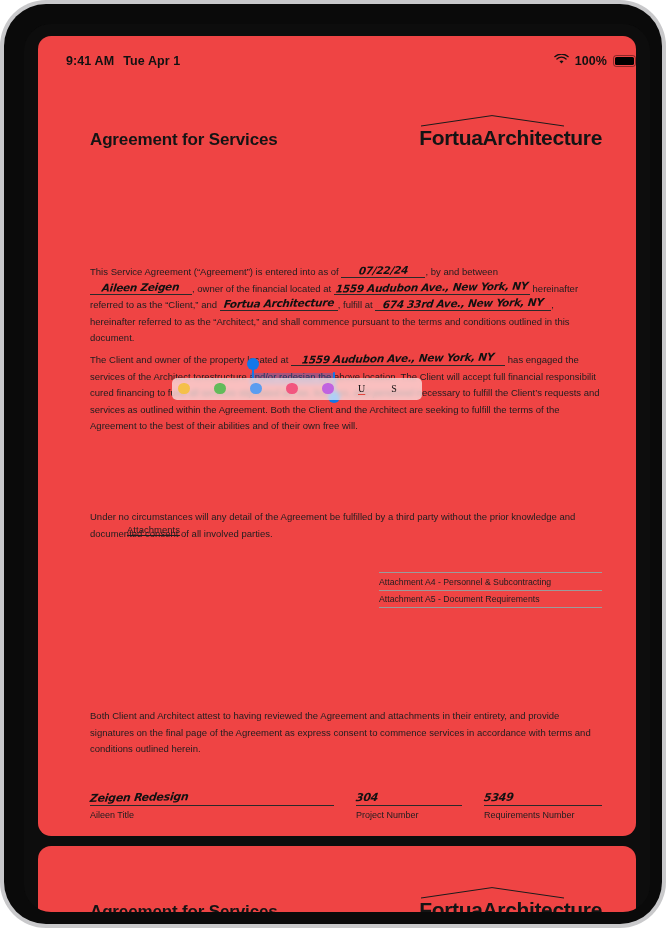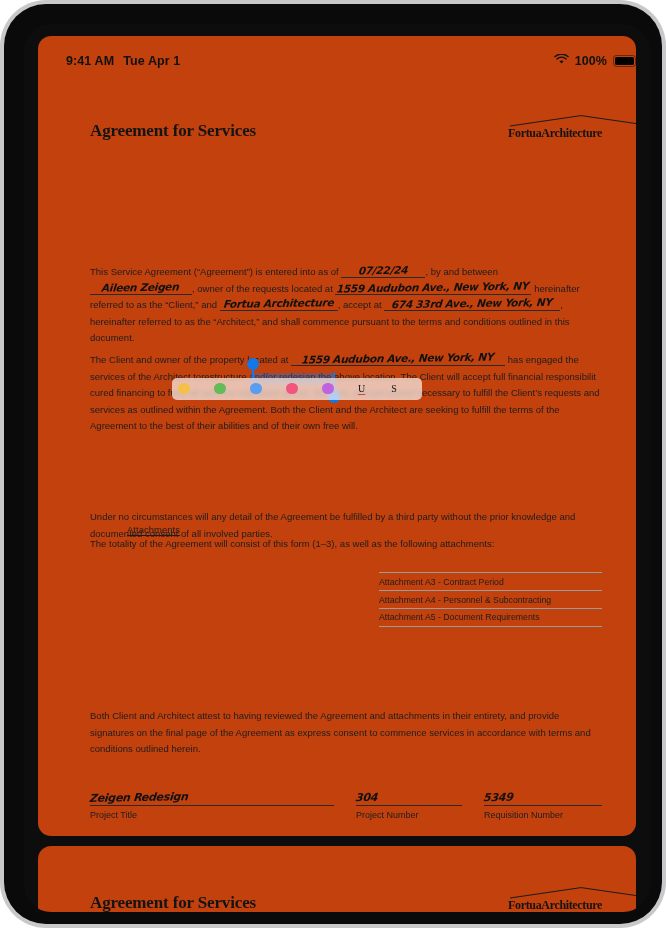--- a/index.html
+++ b/index.html
@@ -70,56 +70,55 @@
     position: absolute;
     left: 0; top: 0;
     width: 626px; height: 888px;
     background: #0d0d0d;
   }
 
   .page-card {
     position: absolute;
     left: 14px;
     width: 598px;
-    background: #c2410c;
+    background: #ef4444;
     border-radius: 13px;
     overflow: hidden;
   }
   #page-1 { top: 12px;  height: 800px; }
   #page-2 { top: 822px; height: 120px; }
 
   .page-inner { position: relative; width: 100%; height: 100%; }
 
   
   .page-header {
     position: absolute;
     left: 52px; right: 34px;
     display: flex;
     align-items: flex-end;
     justify-content: space-between;
-    font-family: Liberation Serif, serif;
   }
   #page-1 .page-header { top: 78px; }
   #page-2 .page-header { top: 40px; }
 
   .doc-title {
     font-size: 17px;
     font-weight: 600;
     color: #141414;
     letter-spacing: -0.15px;
   }
   .brand-wrap { position: relative; padding-top: 12px; }
   .brand-roof {
     position: absolute;
     left: 1px; top: 0;
     width: 145px; height: 13px;
     overflow: visible;
   }
   .brand-name {
-    font-size: 12px;
+    font-size: 21px;
     font-weight: 700;
     color: #141414;
     letter-spacing: -0.35px;
     white-space: nowrap;
   }
 
   
   .body-col {
     position: absolute;
     left: 52px;
@@ -317,67 +316,65 @@
                 <svg class="brand-roof" viewBox="0 0 145 13">
                   <path d="M1 12 L72 1.6 L144 12" stroke="#1b1b1b" stroke-width="1" fill="none" stroke-linejoin="miter"></path>
                 </svg>
                 <div class="brand-name">FortuaArchitecture</div>
               </div>
             </div>
 
             <div class="body-col" id="para-1">
               <span>This Service Agreement (“Agreement”) is entered into as of</span>
               <span class="fill f-date"><span class="hw">07/22/24</span></span><span>, by and between</span>
-              <span class="fill f-party"><span class="hw">Aileen Zeigen</span></span><span>, owner of the requests located at</span>
+              <span class="fill f-party"><span class="hw">Aileen Zeigen</span></span><span>, owner of the financial located at</span>
               <span class="fill f-addr1"><span class="hw">1559 Audubon Ave., New York, NY</span></span>
               <span>hereinafter referred to as the “Client,” and</span>
-              <span class="fill f-arch"><span class="hw">Fortua Architecture</span></span><span>, accept at</span>
+              <span class="fill f-arch"><span class="hw">Fortua Architecture</span></span><span>, fulfill at</span>
               <span class="fill f-addr2"><span class="hw">674 33rd Ave., New York, NY</span></span><span>, hereinafter referred to as the “Architect,” and shall commence pursuant to the terms and conditions outlined in this document.</span>
             </div>
 
             <div class="body-col" id="para-2">
               <span>The Client and owner of the property located at</span>
               <span class="fill f-addr3"><span class="hw">1559 Audubon Ave., New York, NY</span></span>
               <span>has engaged the services of the Architect to</span><span>restructure and/or</span>
               <span>redesian the above location. The Client will accept full financial responsibilit</span>
               <span>cured financing to fund all services stipulated wit</span>
               <span>ise, licenses, and personnel necessary to fulfill the Client’s requests and services as outlined within the Agreement. Both the Client and the Architect are seeking to fulfill the terms of the Agreement to the best of their abilities and of their own free will.</span>
             </div>
 
             <div class="body-col" id="para-3">Under no circumstances will any detail of the Agreement be fulfilled by a third party without the prior knowledge and documented consent of all involved parties.</div>
 
             <div class="body-col u-link" id="attach-head">Attachments</div>
-            <div class="body-col" id="attach-lead">The totality of the Agreement will consist of this form (1–3), as well as the following attachments:</div>
 
             <div id="attach-table">
-              <div class="attach-row">Attachment A3 - Contract Period</div>
               <div class="attach-row">Attachment A4 - Personnel &amp; Subcontracting</div>
               <div class="attach-row">Attachment A5 - Document Requirements</div>
             </div>
 
             <div class="body-col" style="top:672px;">Both Client and Architect attest to having reviewed the Agreement and attachments in their entirety, and provide signatures on the final page of the Agreement as express consent to commence services in accordance with terms and conditions outlined herein.</div>
 
             <div id="sig-row">
               <div class="sig-field" id="sig-project">
                 <div class="sig-value sig-rule">
                     <span class="sig-hw">Zeigen Redesign</span>
                   </div>
-                <div class="sig-label">Project Title</div>
+                <div class="sig-label">Aileen Title</div>
               </div>
               <div class="sig-field" id="sig-number">
                 <div class="sig-value sig-rule">
                     <span class="sig-hw">304</span>
                   </div>
                 <div class="sig-label">Project Number</div>
               </div>
               <div class="sig-field" id="sig-requisition">
                 <div class="sig-value sig-rule" style="margin-right:0;">
                     <span class="sig-hw">5349</span>
                   </div>
-                <div class="sig-label">Requisition Number</div>
+                <div class="sig-label">Requirements Number</div>
               </div>
             </div>
 
             <div id="selection-layer">
               <div class="sel-highlight" id="sel-band"></div>
 
               <div class="sel-handle" id="handle-start">
                 <span class="knob"></span>
                   <span class="bar"></span>
               </div>

